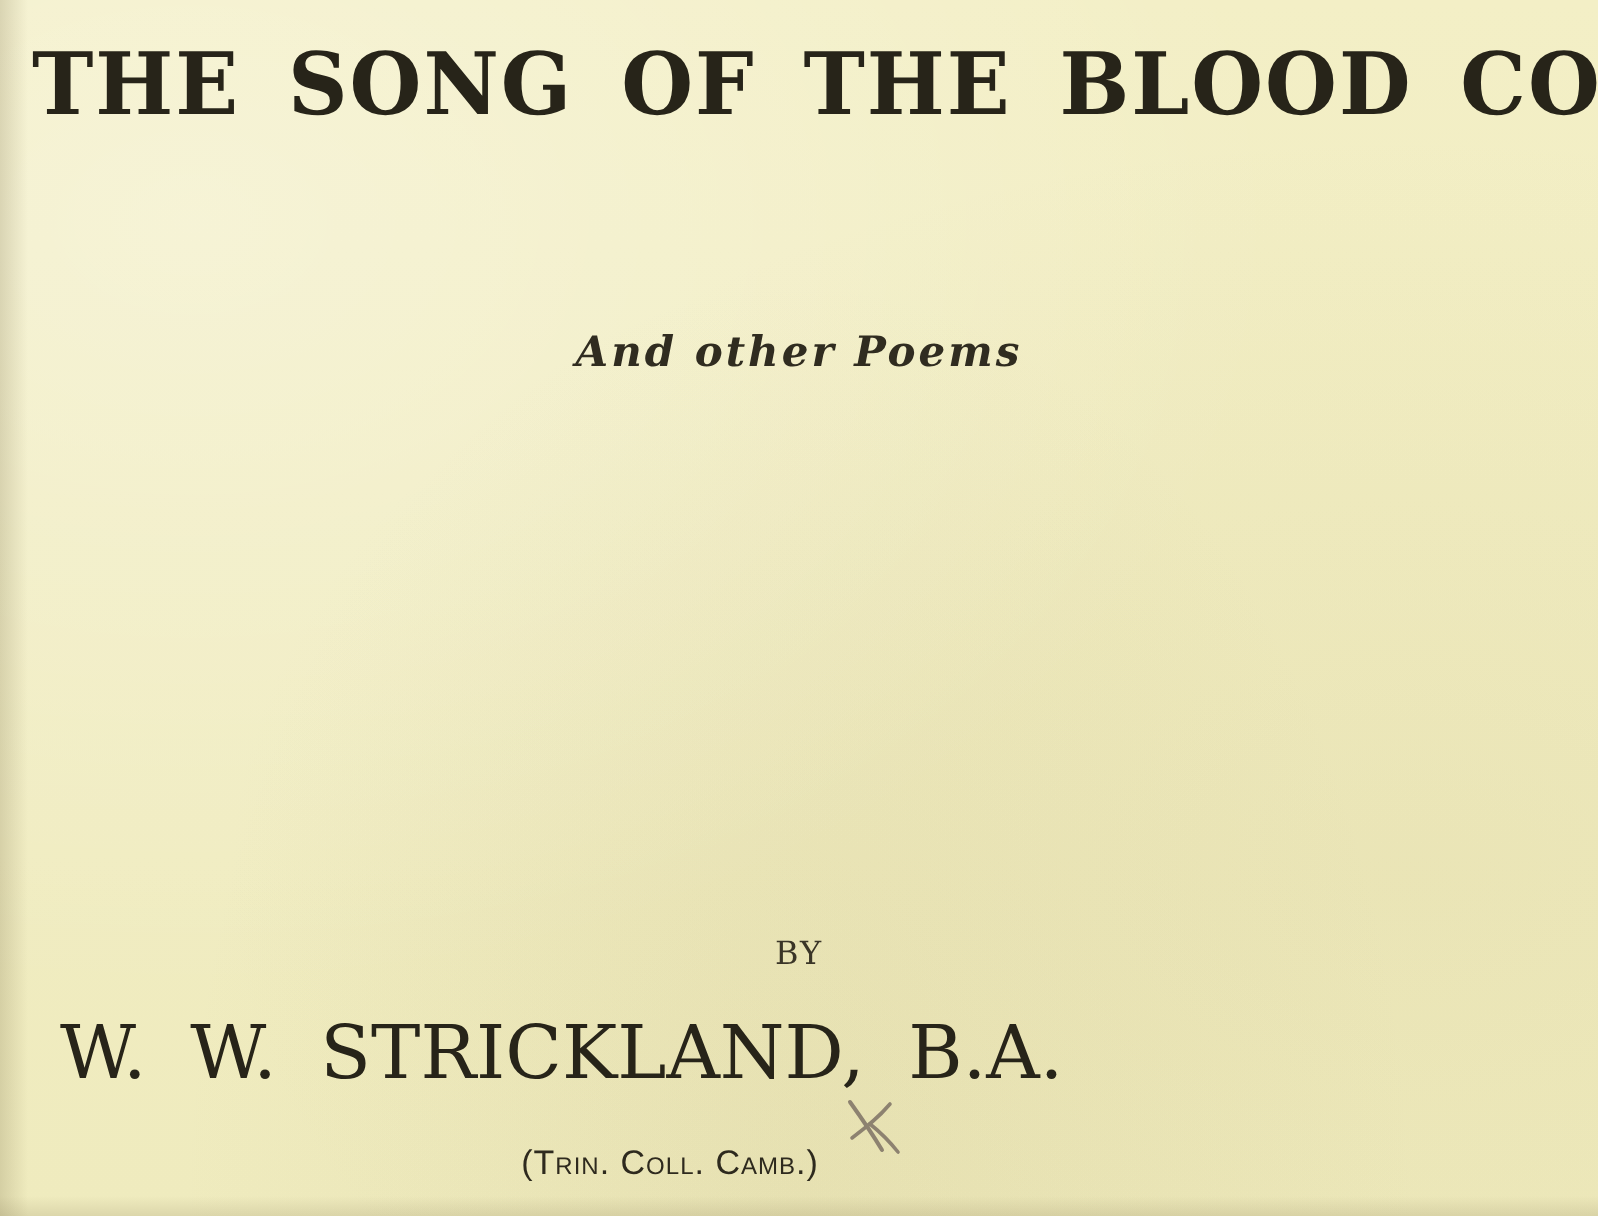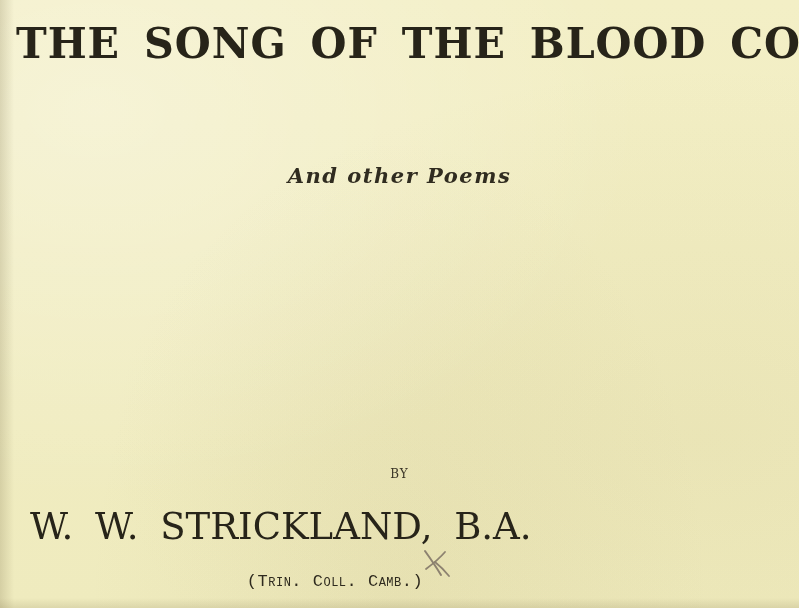--- a/index.html
+++ b/index.html
@@ -60,21 +60,21 @@
     letter-spacing: 1.5px;
     color: #302c20;
   }
   .byline {
     position: absolute;
     top: 467px;
     left: 0;
     width: 799px;
     text-align: center;
     font-family: "DejaVu Serif", "Liberation Serif", serif;
-    font-size: 12px;
+    font-size: 16px;
     letter-spacing: 1px;
     color: #3a3527;
   }
   .author {
     position: absolute;
     top: 505px;
     left: 0;
     width: 799px;
     text-align: left;
     font-family: "DejaVu Serif", "Liberation Serif", serif;
@@ -84,21 +84,21 @@
     color: #272419;
     white-space: nowrap;
     padding-left: 30px;
   }
   .affiliation {
     position: absolute;
     top: 572px;
     left: 0;
     width: 670px;
     text-align: center;
-    font-family: Liberation Mono, monospace;
+    font-family: Liberation Sans, sans-serif;
     font-size: 17px;
     font-variant: small-caps;
     letter-spacing: 0.5px;
     color: #2e2a1e;
   }
   .pencil-mark {
     position: absolute;
     top: 548px;
     left: 421px;
     width: 34px;

